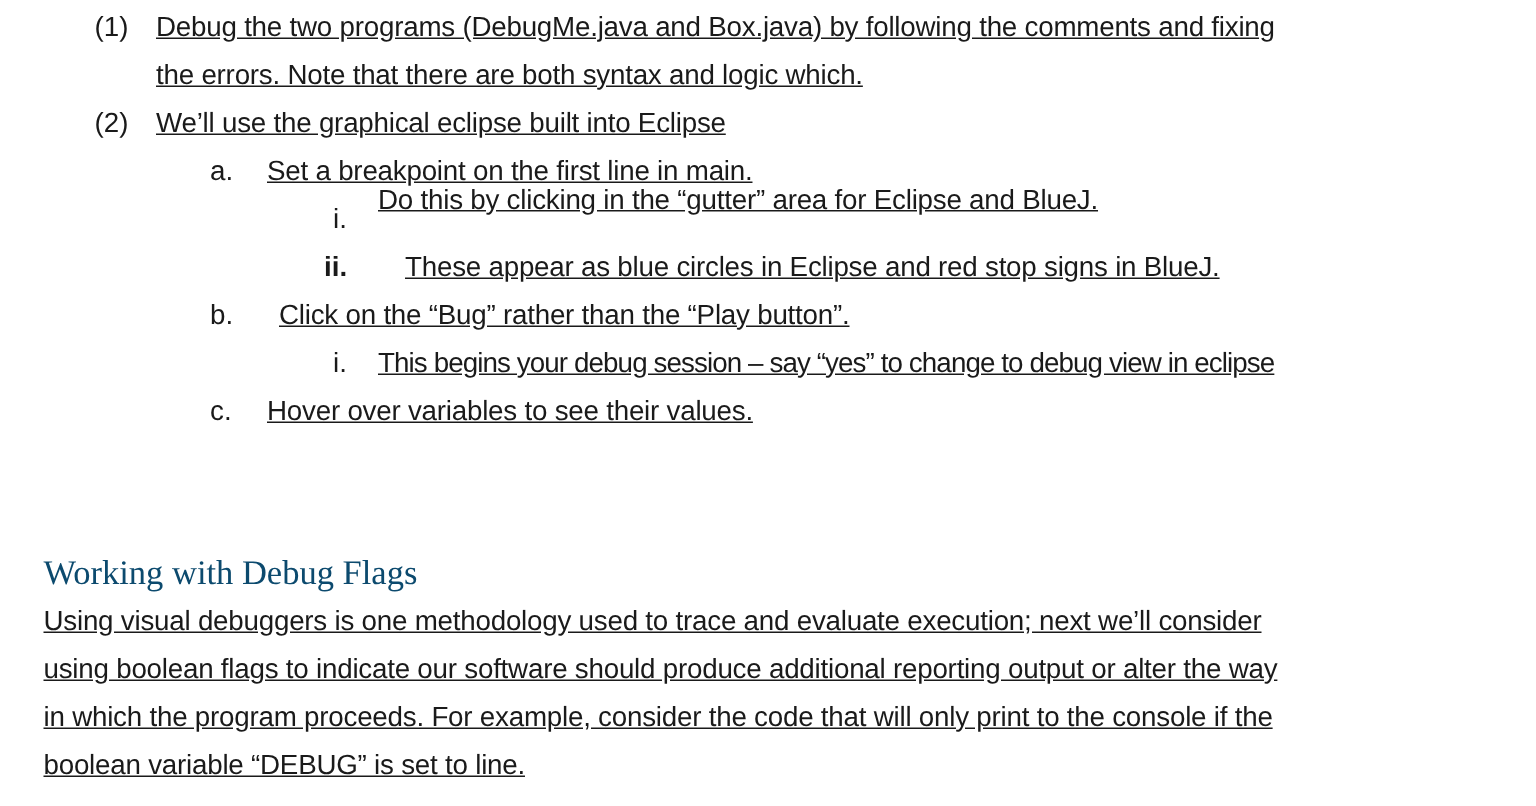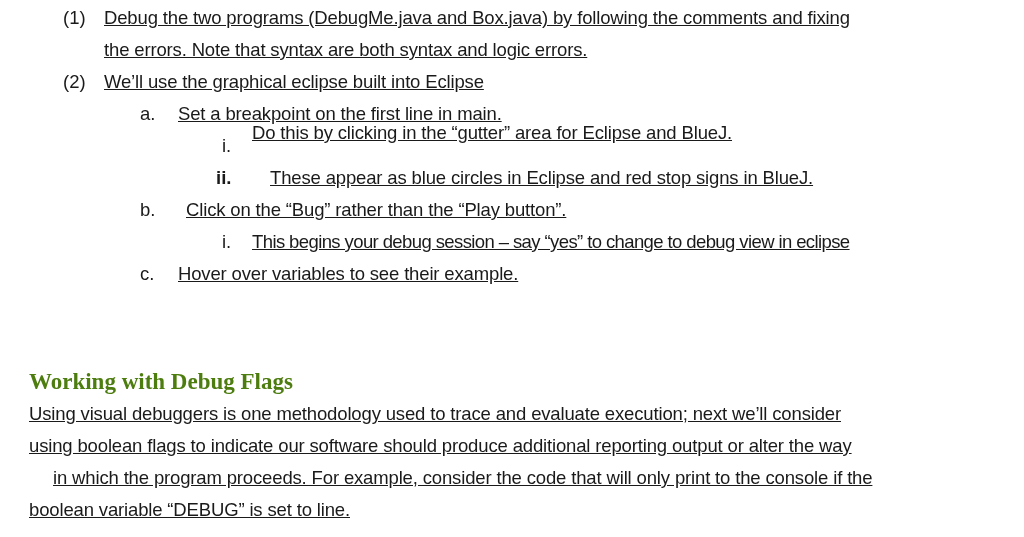--- a/index.html
+++ b/index.html
@@ -11,32 +11,32 @@
     .line {
       position: absolute; white-space: nowrap;
       font-size: 18.5px; line-height: 22px;
       letter-spacing: -0.15px;
       text-decoration: underline;
     }
     .num { position: absolute; white-space: nowrap; font-size: 18.5px; line-height: 22px; }
     .heading {
       position: absolute; left: 29px; top: 368px; white-space: nowrap;
       font-family: "Liberation Serif", "DejaVu Serif", serif;
-      font-weight: bold; font-size: 23px; line-height: 28px;
-      color: #4d7c0f;
+      font-weight: normal; font-size: 23px; line-height: 28px;
+      color: #0c4a6e;
     }
     .narrow { letter-spacing: -0.6px; font-stretch: condensed; }
   </style>
 </head>
 <body>
 
 <div>
   <span class="num" style="left:63px; top:7px;">(1)</span>
   <span class="line" style="left:104px; top:7px;">Debug the two programs (DebugMe.java and Box.java) by following the comments and fixing</span>
-  <span class="line" style="left:104px; top:39px;">the errors. Note that syntax are both syntax and logic errors.</span>
+  <span class="line" style="left:104px; top:39px;">the errors. Note that there are both syntax and logic which.</span>
 </div>
 
 <div>
   <span class="num" style="left:63px; top:71px;">(2)</span>
   <span class="line" style="left:104px; top:71px;">We’ll use the graphical eclipse built into Eclipse</span>
 
   <span class="num" style="left:140px; top:103px;">a.</span>
   <span class="line" style="left:178px; top:103px;">Set a breakpoint on the first line in main.</span>
 
   <span class="num" style="left:222px; top:135px;">i.</span>
@@ -45,23 +45,23 @@
   <span class="num" style="left:216px; top:167px;font-weight:bold;">ii.</span>
   <span class="line" style="left:270px; top:167px;text-align:right;">These appear as blue circles in Eclipse and red stop signs in BlueJ.</span>
 
   <span class="num" style="left:140px; top:199px;">b.</span>
   <span class="line" style="left:186px; top:199px;">Click on the “Bug” rather than the “Play button”.</span>
 
   <span class="num" style="left:222px; top:231px;">i.</span>
   <span class="line narrow" style="left:252px; top:231px;">This begins your debug session – say “yes” to change to debug view in eclipse</span>
 
   <span class="num" style="left:140px; top:263px;">c.</span>
-  <span class="line" style="left:178px; top:263px;">Hover over variables to see their example.</span>
+  <span class="line" style="left:178px; top:263px;">Hover over variables to see their values.</span>
 </div>
 
 <div class="heading">Working with Debug Flags</div>
 
 <div>
   <span class="line" style="left:29px; top:403px;">Using visual debuggers is one methodology used to trace and evaluate execution; next we’ll consider</span>
   <span class="line" style="left:29px; top:435px;">using boolean flags to indicate our software should produce additional reporting output or alter the way</span>
-  <span class="line" style="left:29px; top:467px;margin-left:24px;">in which the program proceeds.  For example, consider the code that will only print to the console if the</span>
+  <span class="line" style="left:29px; top:467px;">in which the program proceeds.  For example, consider the code that will only print to the console if the</span>
   <span class="line" style="left:29px; top:499px;">boolean variable “DEBUG” is set to line.</span>
 </div>
 
 </body></html>

